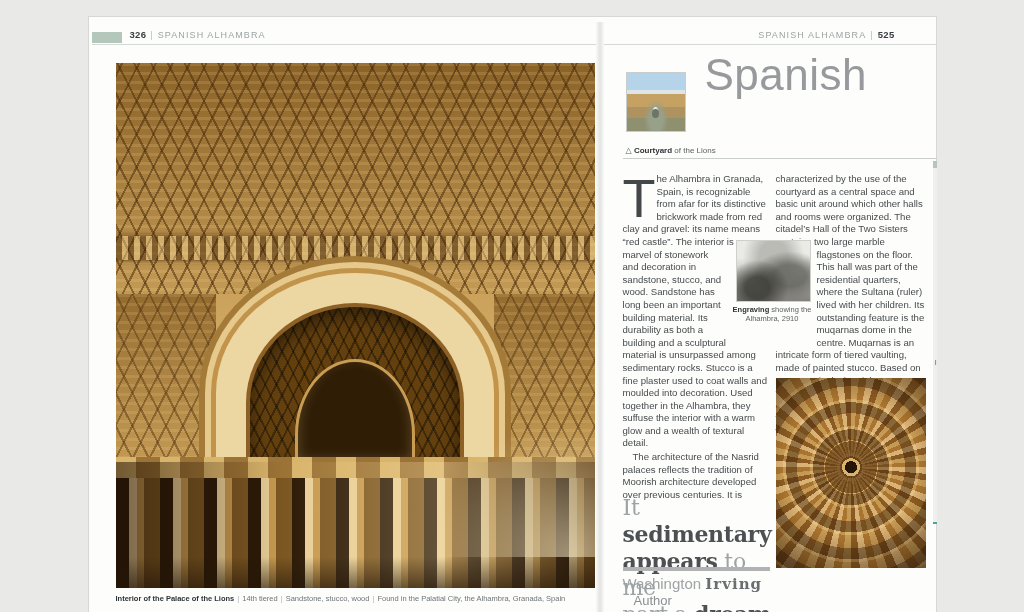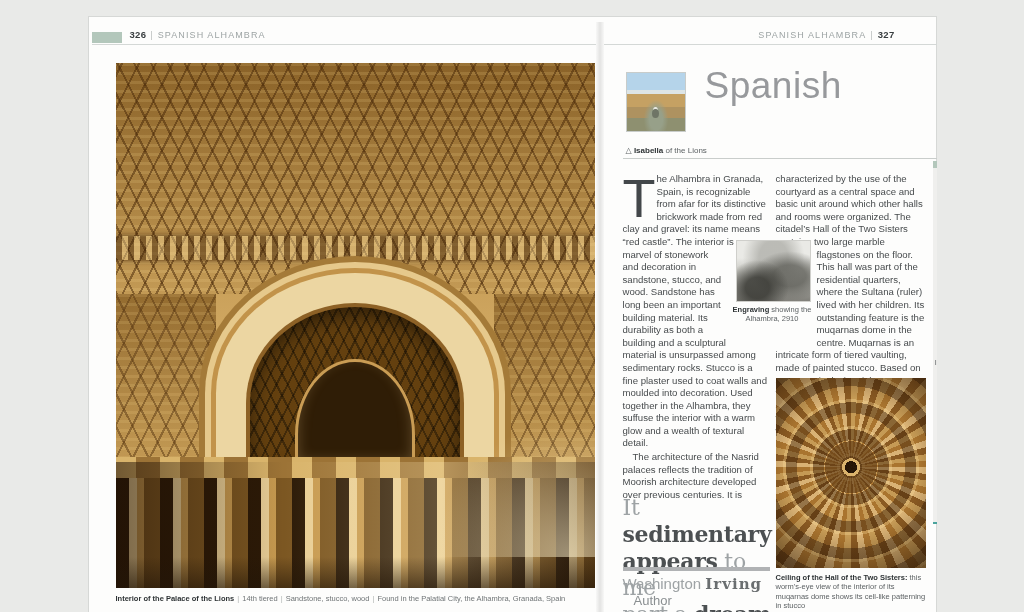--- a/index.html
+++ b/index.html
@@ -51,21 +51,21 @@
     background:radial-gradient(ellipse at 85% 100%,rgba(255,242,205,.55),transparent 70%);}
   .photo-caption{position:absolute;left:28px;top:578px;width:478px;font-size:7.5px;color:#6f7476;}
   .photo-caption b{color:#2e3335;text-align:right;}
   .cap-sep{color:#b0b5b3;padding:0 3px;}
   
   .thumb{position:absolute;left:538px;top:56px;width:58px;height:58px;border:1px solid #c8ccca;
     background:radial-gradient(ellipse at 50% 80%,#97a089 0 16%,transparent 30%),
       linear-gradient(180deg,#b5d4ea 0 30%,#dde5e6 30% 37%,#c5a163 37% 58%,#ae9260 58% 78%,#8e9070 78% 100%);}
   .thumb-fountain{position:absolute;left:44%;top:62%;width:12%;height:16%;background:#6f7566;border-radius:50%;
     box-shadow:0 -3px 0 -1px #e8e8e0;}
-  .kicker{position:absolute;left:617px;top:49px;font-size:37px;font-weight:300;color:#97999c;letter-spacing:.5px;}
+  .kicker{position:absolute;left:617px;top:34px;font-size:44px;font-weight:300;color:#97999c;letter-spacing:.5px;}
   .big-title{position:absolute;left:614px;top:84px;font-family:"DejaVu Serif",serif;font-weight:bold;
     font-size:46px;color:#a6a8aa;letter-spacing:2px;}
   .thumb-cap{position:absolute;left:538px;top:130px;font-size:8px;color:#5d6264;}
   .thumb-cap b{color:#2e3335;}
   .title-rule{position:absolute;left:535px;top:142px;width:487px;height:1px;background:#c9cdcb;}
   
   .col{position:absolute;top:157px;width:148px;font-size:9.6px;line-height:12.6px;color:#474b4d;text-align:left;}
   .col1{left:535px;}
   .col2{left:688px;width:149px;}
   .col p{margin:0 0 0 0;}
@@ -130,21 +130,21 @@
 </head>
 <body>
 
 <div class="spread">
 
   <div class="hdr-block" style="left:4px;top:16px;"></div>
   <div class="hdr-text" style="left:42px;"><b>326</b><span class="hdr-sep">|</span><span>SPANISH ALHAMBRA</span></div>
   <div class="hdr-rule" style="left:4px;width:504px;"></div>
 
   <div class="hdr-block" style="left:990px;top:16px;"></div>
-  <div class="hdr-text" style="right:42px;"><span>SPANISH ALHAMBRA</span><span class="hdr-sep">|</span><b>327</b></div>
+  <div class="hdr-text" style="right:42px;"><span>SPANISH ALHAMBRA</span><span class="hdr-sep">|</span><b>525</b></div>
   <div class="hdr-rule" style="left:516px;width:504px;"></div>
 
   <div class="gutter"></div>
   <div class="book-edge"></div>
 
   <div class="photo-left">
     <div class="lat lat-top"></div>
     <div class="frieze"></div>
     <div class="lat lat-left"></div>
     <div class="lat lat-right"></div>
@@ -156,21 +156,21 @@
     <div class="colonnade-shade"></div>
     <div class="sunglow"></div>
     <div class="floor-shadow"></div>
   </div>
   <div class="photo-caption"><b>Interior of the Palace of the Lions</b><span class="cap-sep">|</span><span>14th tiered</span><span class="cap-sep">|</span><span>Sandstone, stucco, wood</span><span class="cap-sep">|</span><span>Found in the Palatial City, the Alhambra, Granada, Spain</span></div>
 
   <div class="thumb">
     <div class="thumb-fountain"></div>
   </div>
   <div class="kicker">Spanish</div>
-  <div class="thumb-cap"><span>△</span> <b>Isabella</b><span> of the Lions</span></div>
+  <div class="thumb-cap"><span>△</span> <b>Courtyard</b><span> of the Lions</span></div>
   <div class="title-rule"></div>
 
   <div class="col col1">
     <p><span class="dropcap">T</span><span>he Alhambra in Granada, Spain, is recognizable from afar for its distinctive brickwork made from red clay and gravel: its name means “red castle”. The interior is a marvel </span><span class="wrap-r"></span><span>of stonework and decoration in sandstone, stucco, and wood. Sandstone has long been an important building material. Its durability as both a building and a sculptural material is unsurpassed among sedimentary rocks. Stucco is a fine plaster used to coat walls and moulded into decoration. Used together in the Alhambra, they suffuse the interior with a warm glow and a wealth of textural detail.</span></p>
     <p class="ind">The architecture of the Nasrid palaces reflects the tradition of Moorish architecture developed over previous centuries. It is</p>
   </div>
 
   <div class="col col2">
     <p><span>characterized by the use of the courtyard as a central space and basic unit around which other halls and rooms were organized. The citadel’s Hall of the Two Sisters contains two large marble </span><span class="wrap-l"></span><span>flagstones on the floor. This hall was part of the residential quarters, where the </span><span class="ital">Sultana</span><span> (ruler) lived with her children. Its outstanding feature is the muqarnas dome in the centre. Muqarnas is an intricate form of tiered vaulting, made of painted stucco. Based on a geometric design, it has thousands of overlapping, stalactite-like “cells” – possibly a visual reference to the cave in which Muhammed received the revelation of the Quran.</span></p>
   </div>
@@ -179,21 +179,20 @@
   <div class="engraving-cap"><b>Engraving</b><span> showing the Alhambra, 2910</span></div>
 
   <div class="quote"><span class="q-gray">It </span><span class="q-dark">sedimentary</span><br><span class="q-dark">appears</span><span class="q-gray"> to me</span><br><span class="q-gray">part a </span><span class="q-dark">dream</span></div>
   <div class="quote-bar"></div>
   <div class="quote-attr"><span>Washington </span><span class="last">Irving</span></div>
   <div class="quote-role">Author</div>
 
   <div class="ceiling">
     <div class="ceiling-vignette"></div>
   </div>
-  <div class="ceiling-cap"><b>Ceiling of the Hall of the Two Sisters:</b><span> this worm’s-eye view of the interior of its muqarnas dome shows its cell-like patterning in stucco</span></div>
 
   <div class="sidebar">
     <div class="sb-accent"></div>
     <div class="sb-rule1"></div>
     <div class="sb-range">889 CE–1984</div>
     <div class="sb-rule2"></div>
 
     <div class="tl-bar"></div>
     <div class="tl-badge" style="top:52px;">800</div>
     <div class="tl-badge" style="top:91px;">1300</div>

